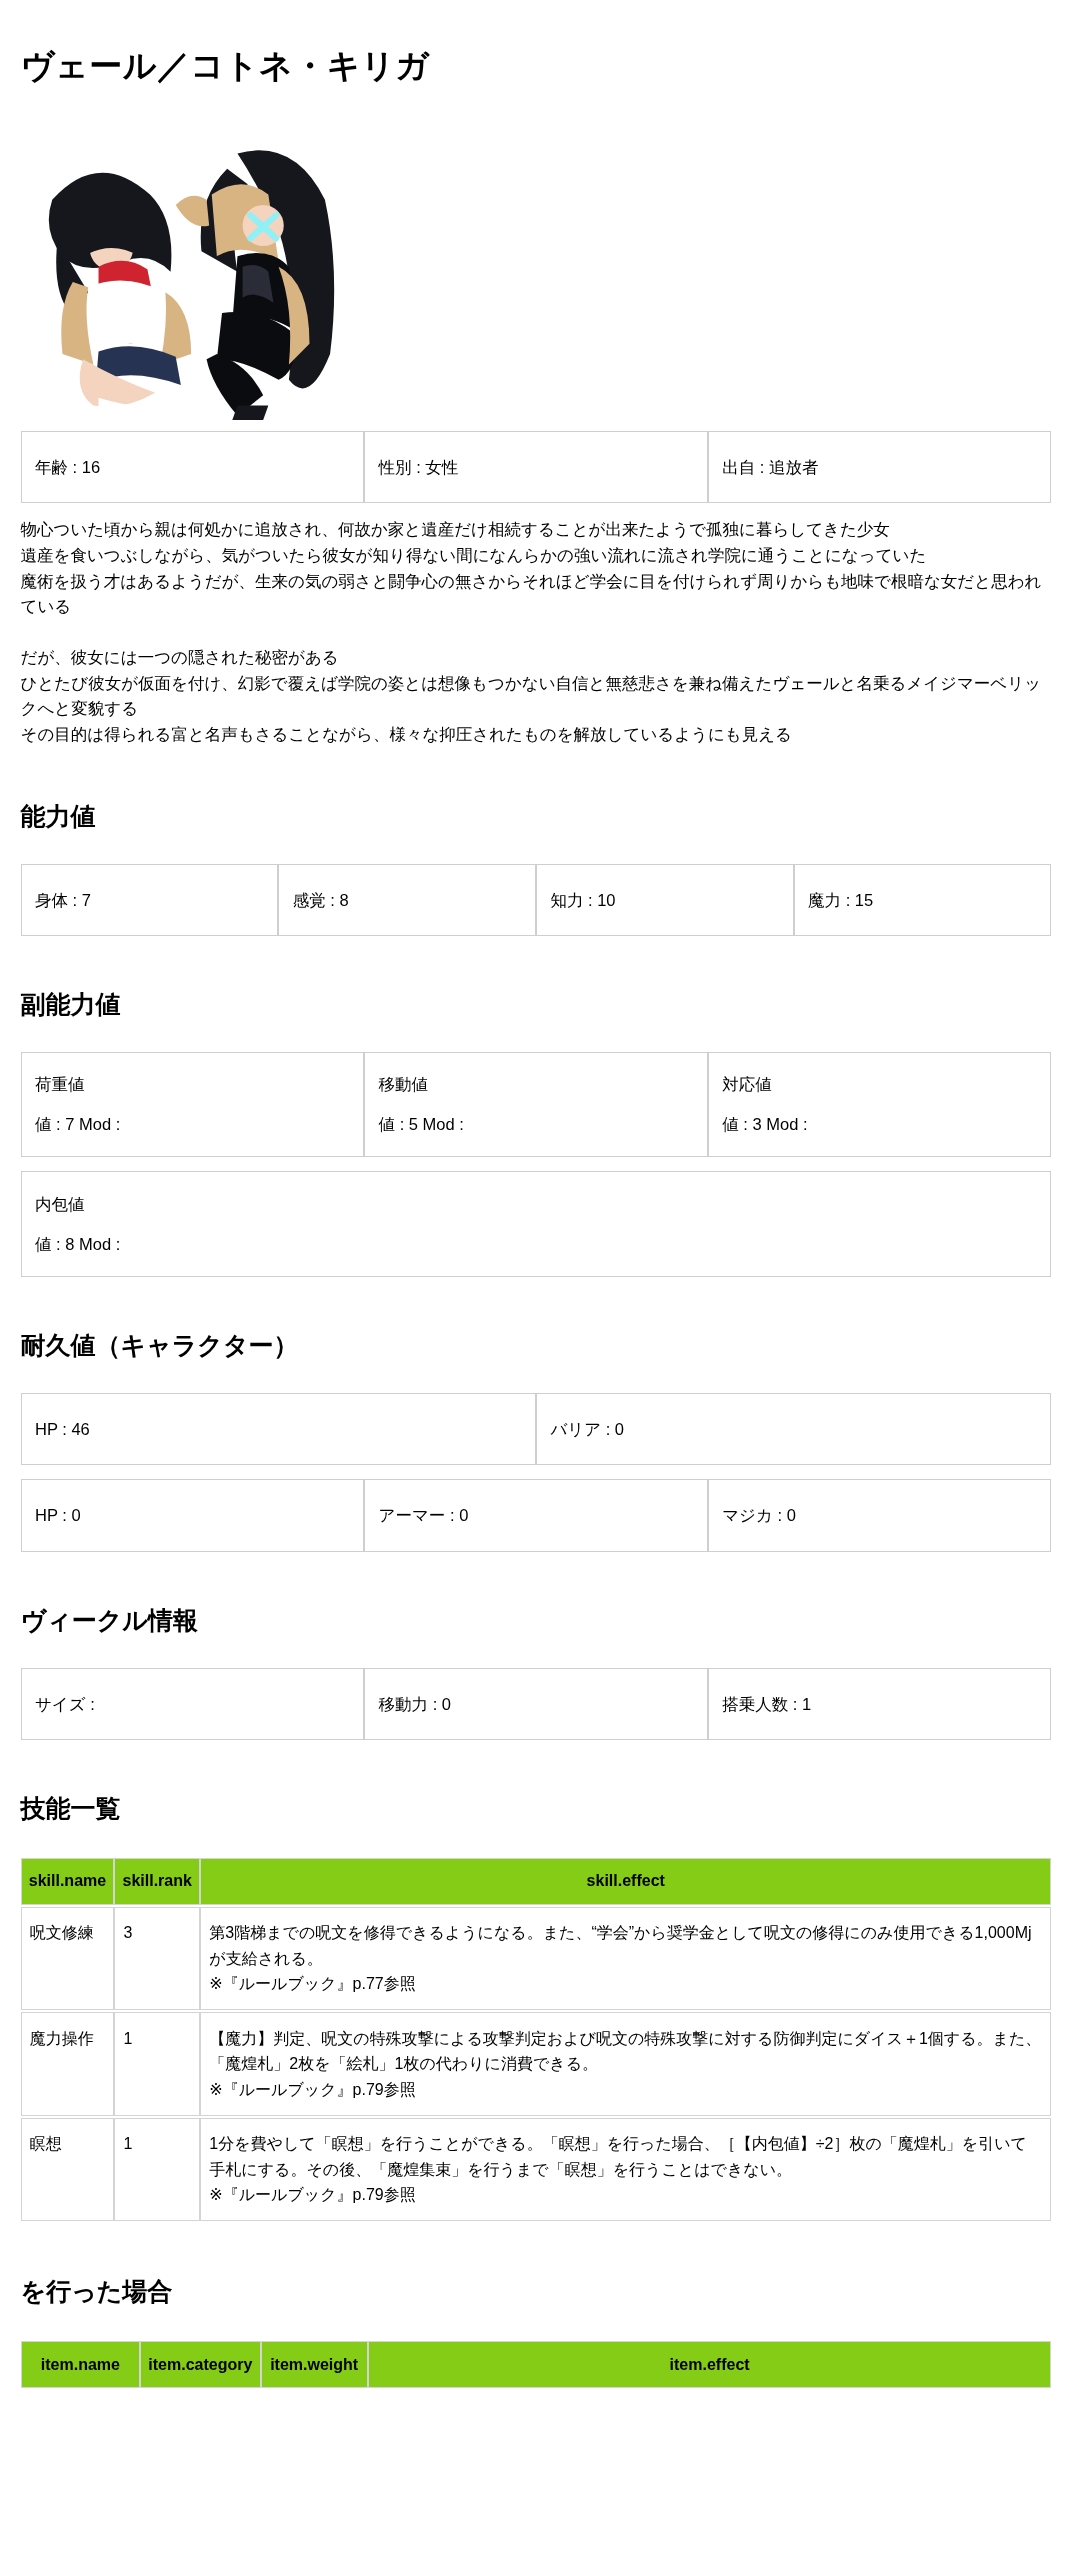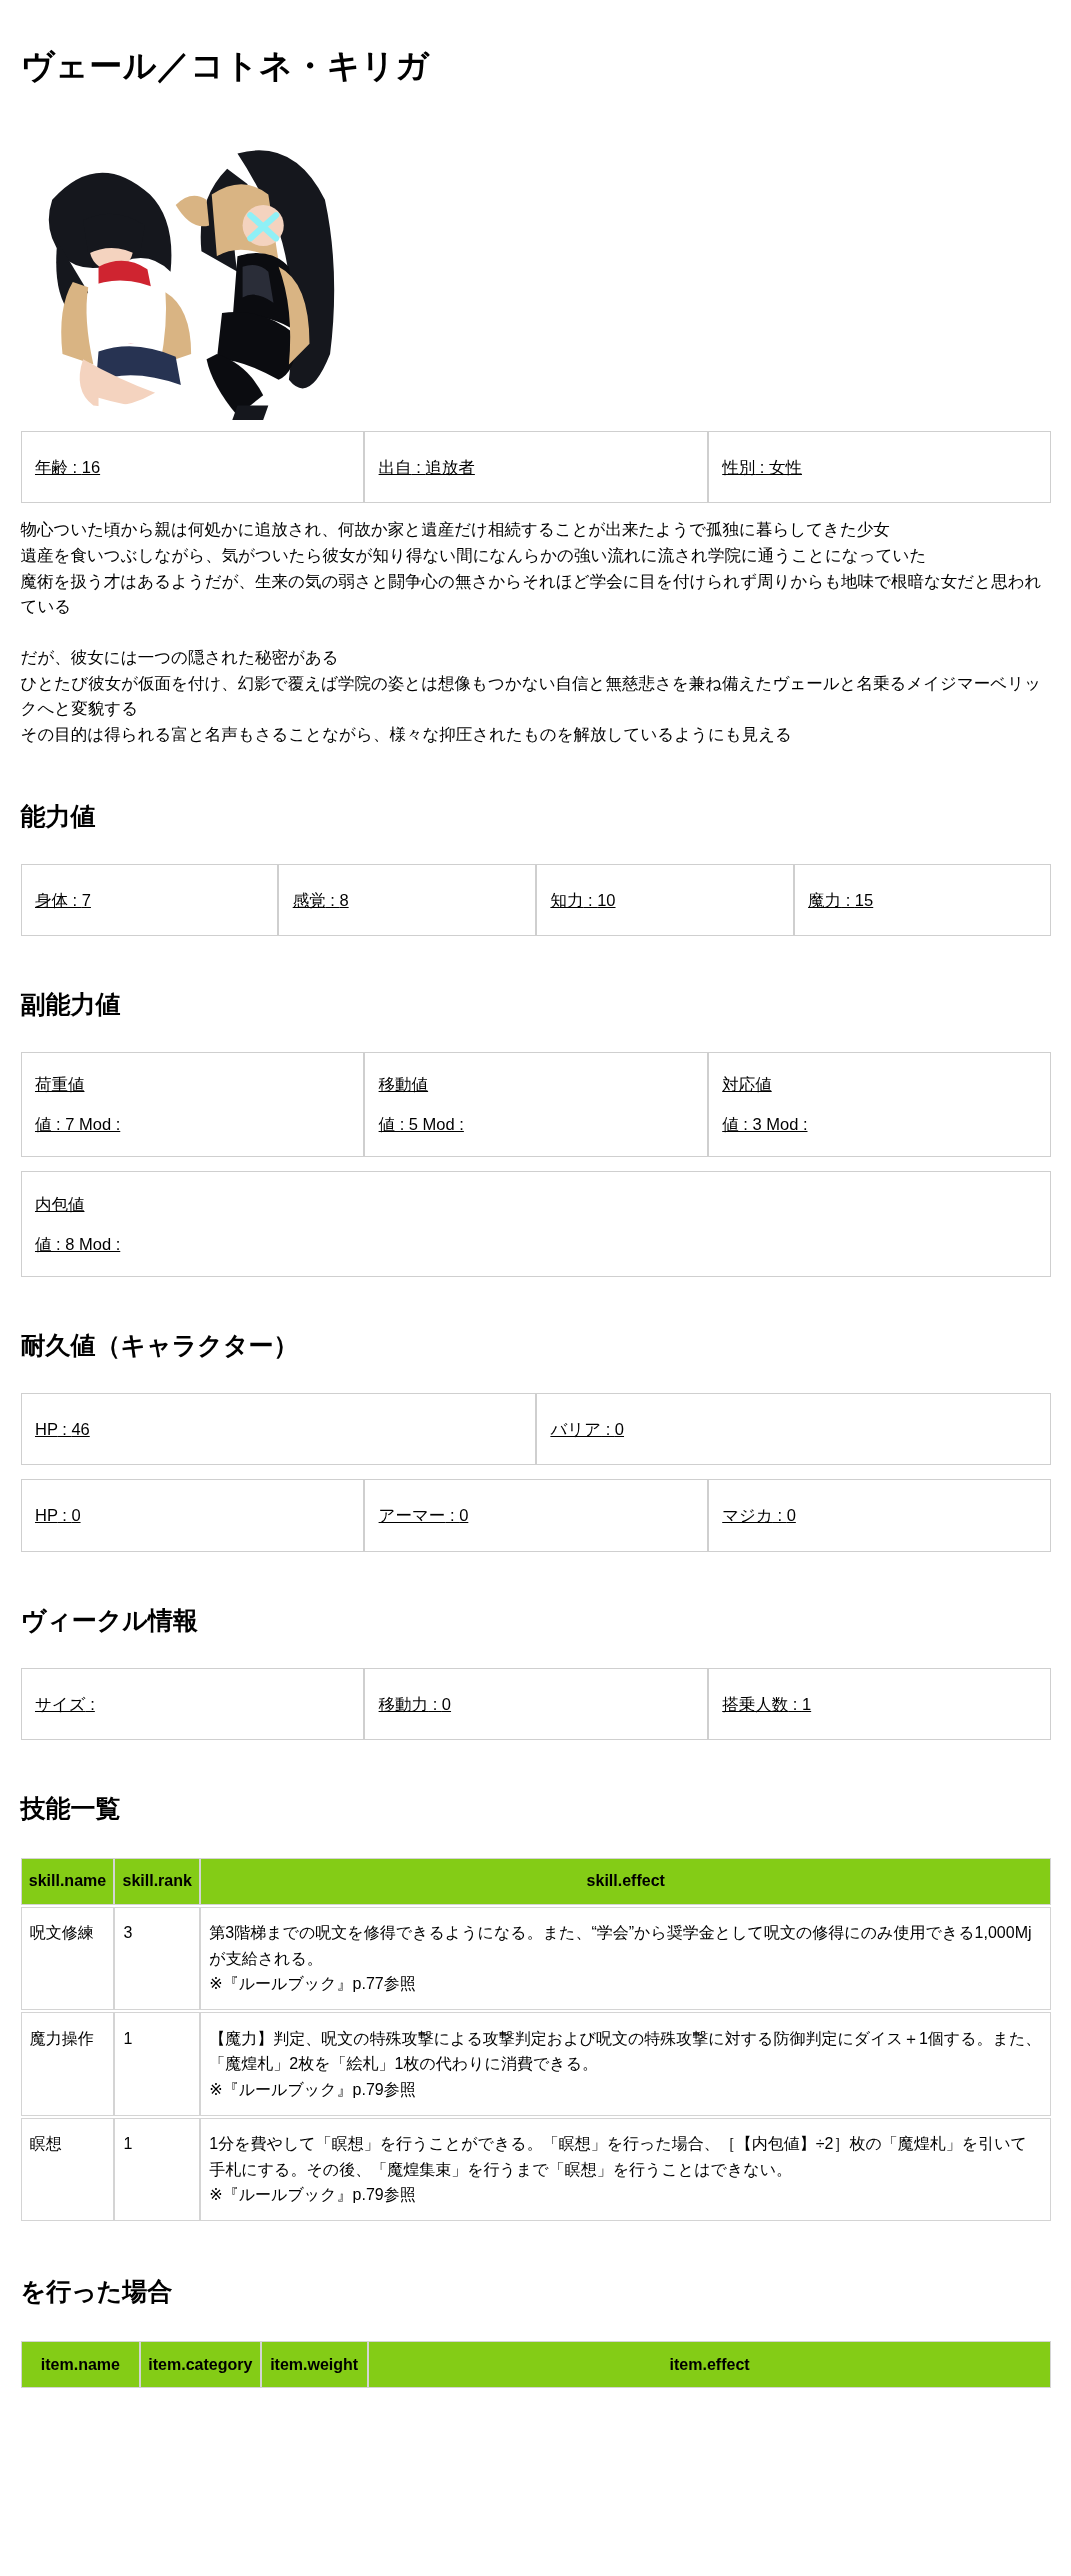--- a/index.html
+++ b/index.html
@@ -3,21 +3,21 @@
 <meta charset="utf-8">
 <style>
   html,body{margin:0;padding:0;background:#ffffff;color:#000;}
   body{font-family:"Liberation Sans","DejaVu Sans",sans-serif;}
   .page{width:1072px;box-sizing:border-box;padding:28px 20.6px 62px 20.6px;}
   h1{font-size:33px;font-weight:700;margin:15.5px 0 49px 0;letter-spacing:0.5px;}
   h2{font-size:25px;font-weight:700;margin:52px 0 31px 0;}
   
   .portrait{width:330px;height:283px;margin:0 0 10.3px 0;}
   
-  .box-row{display:flex;margin-bottom:14.4px;text-decoration:underline;}
+  .box-row{display:flex;margin-bottom:14.4px;}
   .field-box{flex:1;border:1px solid #cfcfcf;background:#fff;box-sizing:border-box;
              padding:24px 13.4px;font-size:16.5px;line-height:1.35;}
   .field-box.two-line{padding:20.6px 13.4px;}
   .fb-stats{margin-top:17.5px;}
   .field-box.wide{flex:none;width:100%;}
   .bio{font-size:16.5px;line-height:1.55;white-space:pre-line;margin-top:5.2px;}
   
   table{width:100%;border-collapse:separate;border-spacing:0 2.6px;font-size:16px;}
   th{background:#84cc16;border:1px solid #d4d4d4;font-weight:700;text-align:center;
      padding:13.4px 7.2px;}
@@ -65,22 +65,22 @@
         <path d="M380 420 Q440 440 470 500 L420 540 Q370 480 360 430Z" fill="#0b0c10"></path>
         <path d="M420 520 L480 520 L470 548 L410 548Z" fill="#15171d"></path>
         <path d="M500 250 Q560 280 560 400 L520 440 Q530 330 500 250Z" fill="#d9b483"></path>
       </g>
     </svg>
   </div>
 
   <section>
     <div class="box-row">
       <div class="field-box"><span>年齢</span><span> : </span><span>16</span></div>
+      <div class="field-box"><span>性別</span><span> : </span><span>女性</span></div>
       <div class="field-box"><span>出自</span><span> : </span><span>追放者</span></div>
-      <div class="field-box"><span>性別</span><span> : </span><span>女性</span></div>
     </div>
     <div class="bio">物心ついた頃から親は何処かに追放され、何故か家と遺産だけ相続することが出来たようで孤独に暮らしてきた少女
 遺産を食いつぶしながら、気がついたら彼女が知り得ない間になんらかの強い流れに流され学院に通うことになっていた
 魔術を扱う才はあるようだが、生来の気の弱さと闘争心の無さからそれほど学会に目を付けられず周りからも地味で根暗な女だと思われている
 
 だが、彼女には一つの隠された秘密がある
 ひとたび彼女が仮面を付け、幻影で覆えば学院の姿とは想像もつかない自信と無慈悲さを兼ね備えたヴェールと名乗るメイジマーベリックへと変貌する
 その目的は得られる富と名声もさることながら、様々な抑圧されたものを解放しているようにも見える</div>
   </section>
 

